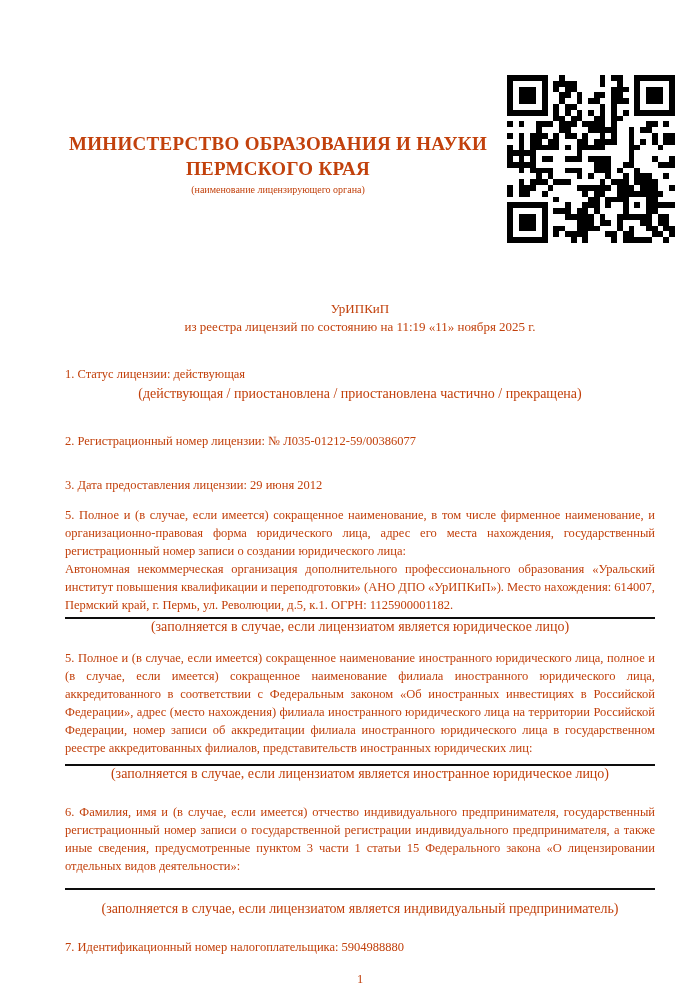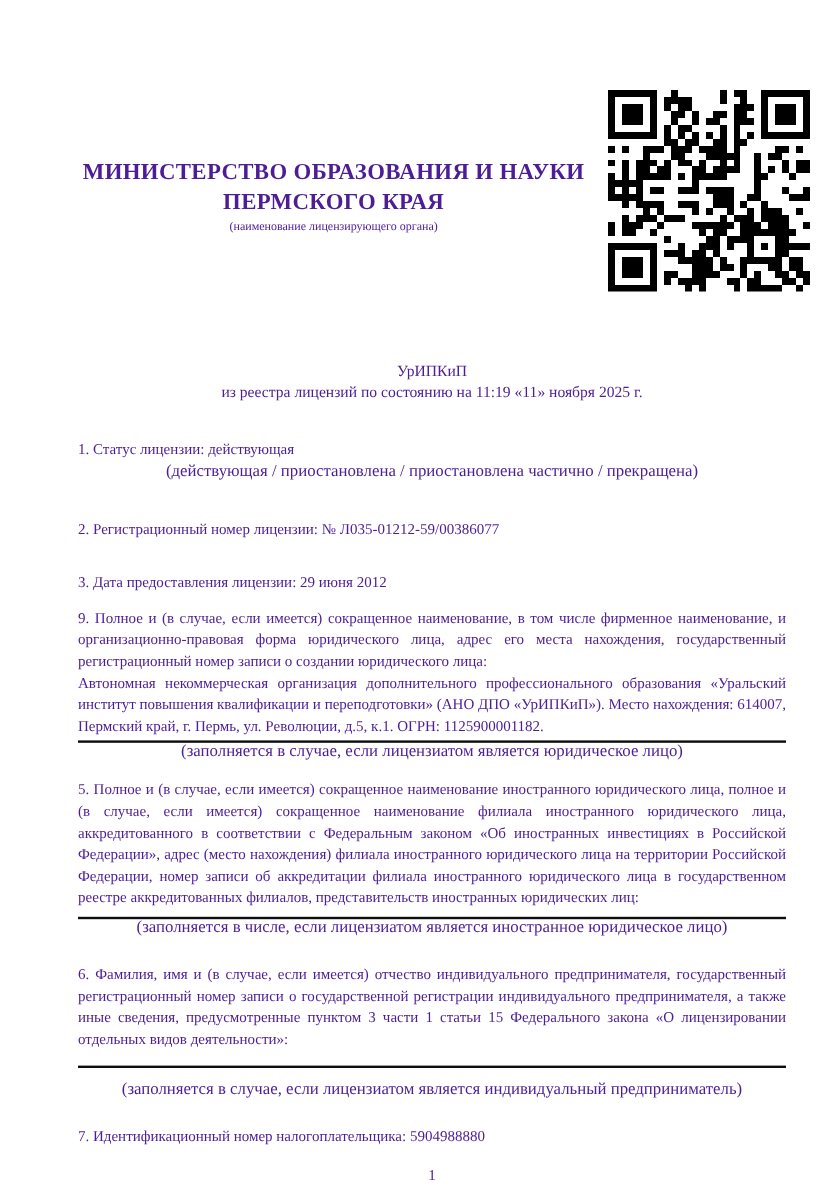--- a/index.html
+++ b/index.html
@@ -5,21 +5,21 @@
   html, body {
     margin: 0;
     padding: 0;
     background: #ffffff;
   }
   .page {
     position: relative;
     width: 700px;
     height: 989px;
     background: #ffffff;
-    color: #4c1d95;
+    color: #c2410c;
     font-family: "Liberation Serif", "DejaVu Serif", serif;
     overflow: hidden;
   }
   .content {
     padding: 0 45px 0 65px; 
   }
 
   
   .ministry {
     margin-top: 131px;
@@ -542,31 +542,31 @@
 
     <div class="item mt-item2">
       <p class="plain">2. Регистрационный номер лицензии: № Л035-01212-59/00386077</p>
     </div>
 
     <div class="item mt-item3">
       <p class="plain">3. Дата предоставления лицензии: 29 июня 2012</p>
     </div>
 
     <div class="item mt-item4">
-      <p class="para">9. Полное и (в случае, если имеется) сокращенное наименование, в том числе фирменное наименование, и организационно-правовая форма юридического лица, адрес его места нахождения, государственный регистрационный номер записи о создании юридического лица:</p>
+      <p class="para">5. Полное и (в случае, если имеется) сокращенное наименование, в том числе фирменное наименование, и организационно-правовая форма юридического лица, адрес его места нахождения, государственный регистрационный номер записи о создании юридического лица:</p>
       <p class="para">Автономная некоммерческая организация дополнительного профессионального образования «Уральский институт повышения квалификации и переподготовки» (АНО ДПО «УрИПКиП»). Место нахождения: 614007, Пермский край, г. Пермь, ул. Революции, д.5, к.1. ОГРН: 1125900001182.</p>
     </div>
     <hr class="fill-rule rule-item4">
     <div class="small-caption cap-item4">(заполняется в случае, если лицензиатом является юридическое лицо)</div>
 
     <div class="item mt-item5">
       <p class="para">5. Полное и (в случае, если имеется) сокращенное наименование иностранного юридического лица, полное и (в случае, если имеется) сокращенное наименование филиала иностранного юридического лица, аккредитованного в соответствии с Федеральным законом «Об иностранных инвестициях в Российской Федерации», адрес (место нахождения) филиала иностранного юридического лица на территории Российской Федерации, номер записи об аккредитации филиала иностранного юридического лица в государственном реестре аккредитованных филиалов, представительств иностранных юридических лиц:</p>
     </div>
     <hr class="fill-rule rule-item5">
-    <div class="small-caption cap-item5">(заполняется в числе, если лицензиатом является иностранное юридическое лицо)</div>
+    <div class="small-caption cap-item5">(заполняется в случае, если лицензиатом является иностранное юридическое лицо)</div>
 
     <div class="item mt-item6">
       <p class="para">6. Фамилия, имя и (в случае, если имеется) отчество индивидуального предпринимателя, государственный регистрационный номер записи о государственной регистрации индивидуального предпринимателя, а также иные сведения, предусмотренные пунктом 3 части 1 статьи 15 Федерального закона «О лицензировании отдельных видов деятельности»:</p>
     </div>
     <hr class="fill-rule rule-item6">
     <div class="small-caption cap-item6">(заполняется в случае, если лицензиатом является индивидуальный предприниматель)</div>
 
     <div class="item mt-item7">
       <p class="plain">7. Идентификационный номер налогоплательщика: 5904988880</p>
     </div>

